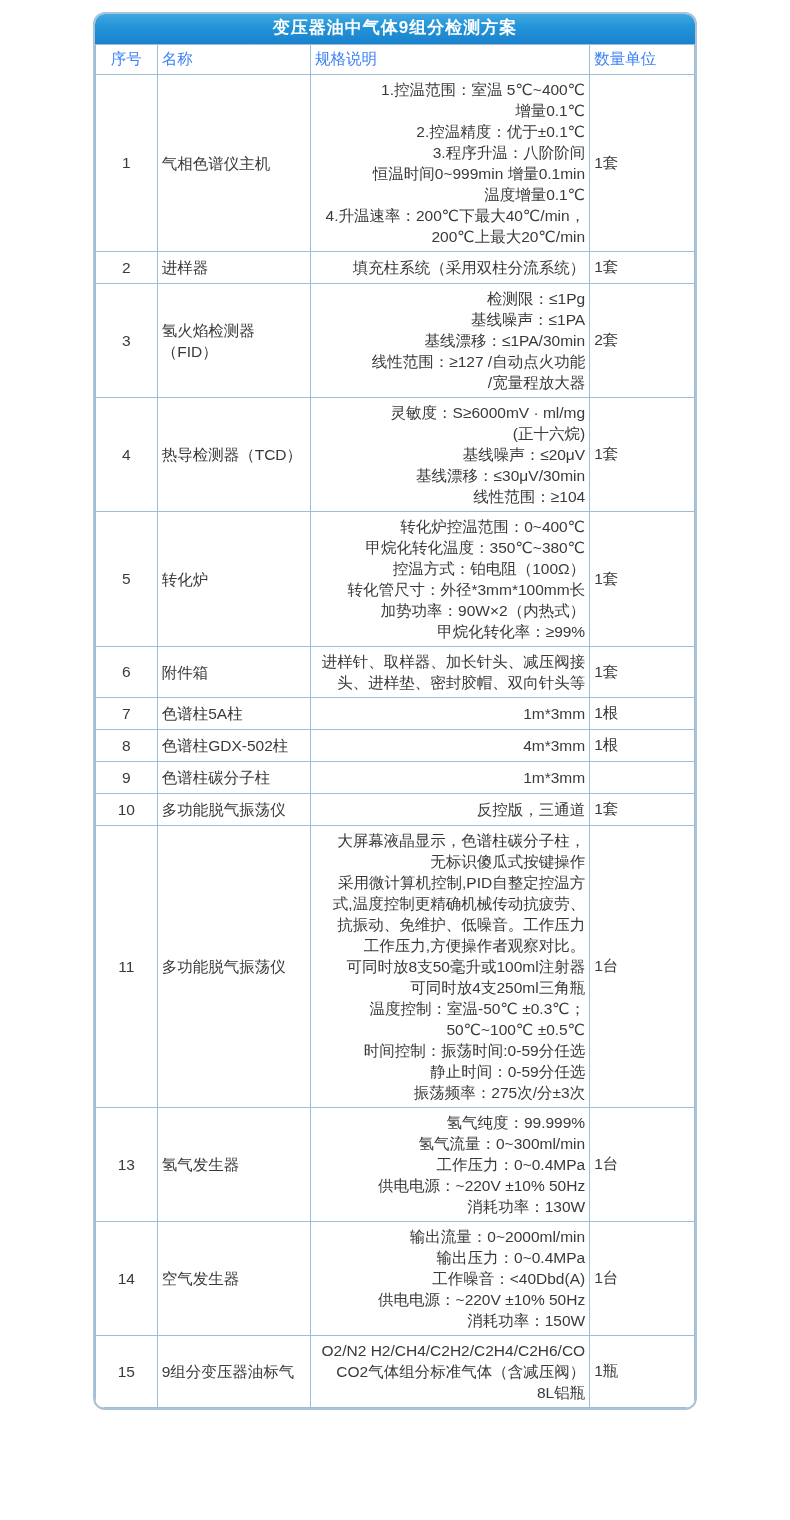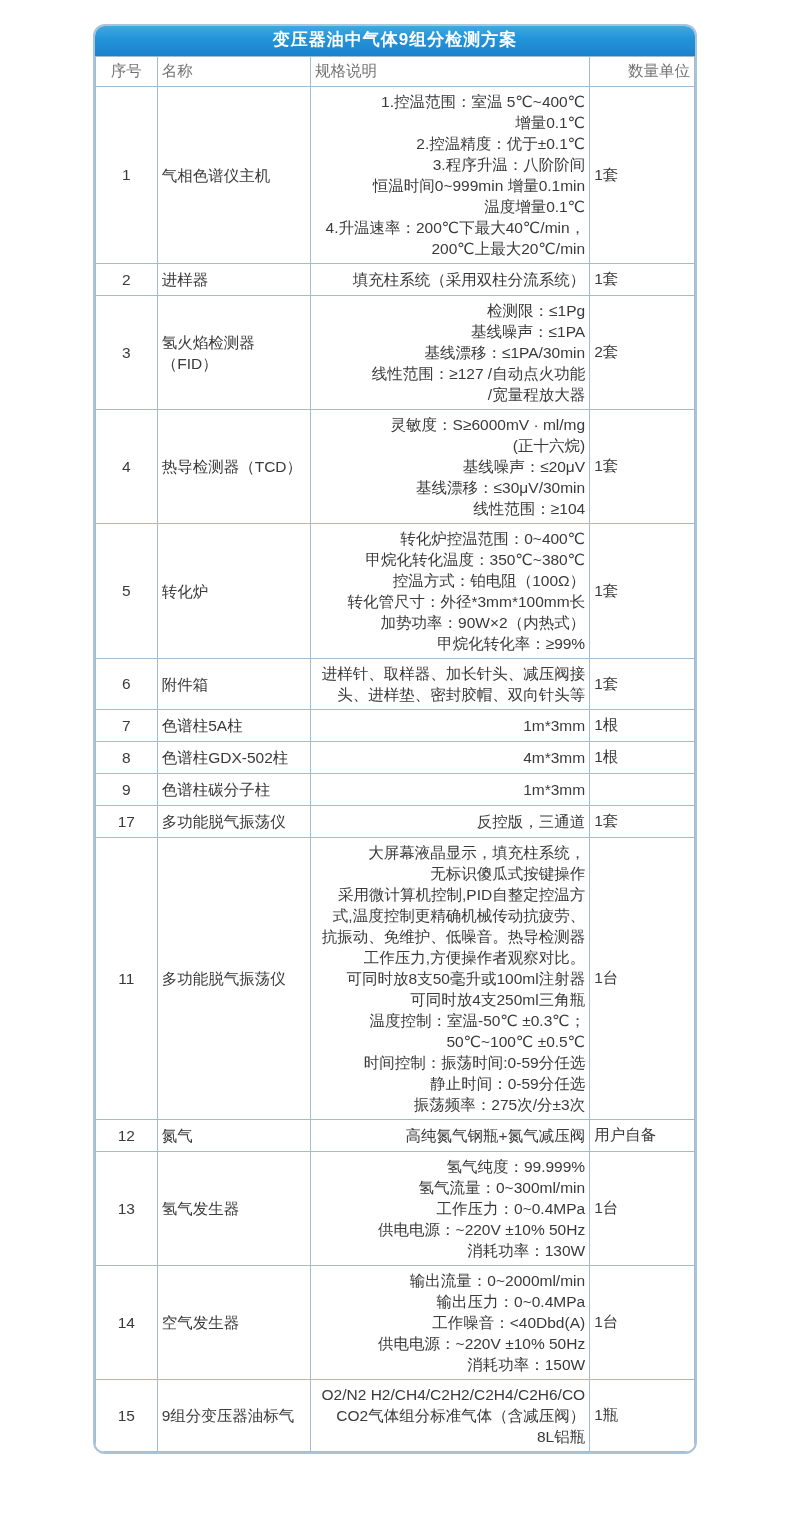--- a/index.html
+++ b/index.html
@@ -7,21 +7,21 @@
     padding: 0;
     background: #ffffff;
     font-family: "Liberation Sans", "DejaVu Sans", sans-serif;
     color: #3a3a3a;
   }
   .page {
     width: 790px;
     height: 1520px;
     background: #ffffff;
     box-sizing: border-box;
-    padding-top: 24px;
+    padding-top: 12px;
   }
   .card {
     width: 604px;
     margin: 0 auto;
     border: 2px solid #a9c3d8;
     border-radius: 12px;
     overflow: hidden;
     background: #ffffff;
     box-sizing: border-box;
   }
@@ -44,25 +44,25 @@
   }
   .spec-table th, .spec-table td {
     border: 1px solid #9fbcd3;
     vertical-align: middle;
     font-size: 15.5px;
     font-weight: normal;
     padding: 4px 4px;
     box-sizing: border-box;
     height: 32px;
   }
-  .spec-table thead th { height: 28px; color: #737373; }
+  .spec-table thead th { height: 28px; color: #3b82f6; }
   .col-no   { width: 10.3%; text-align: center; }
   .col-name { width: 25.6%; text-align: left; padding-left: 11px; }
   .col-spec { width: 46.6%; text-align: left; padding-left: 10px; }
-  .col-qty  { width: 17.5%; text-align: right; padding-left: 11px; }
+  .col-qty  { width: 17.5%; text-align: left; padding-left: 11px; }
   .c-no   { text-align: center; }
   .c-name { text-align: left; padding-left: 11px; line-height: 21px; }
   .c-spec { text-align: right; padding: 5px 4px 5px 10px; }
   .c-qty  { text-align: left; padding-left: 11px; margin-left: 47px; }
   .spec-line {
     line-height: 21px;
     white-space: pre-wrap;
   }
 </style>
 </head>
@@ -168,56 +168,48 @@
   </tr>
           <tr>
     <td class="c-no">9</td>
     <td class="c-name">色谱柱碳分子柱</td>
     <td class="c-spec">
               <div class="spec-line">1m*3mm</div>
             </td>
     <td class="c-qty"></td>
   </tr>
           <tr>
-    <td class="c-no">17</td>
+    <td class="c-no">10</td>
     <td class="c-name">多功能脱气振荡仪</td>
     <td class="c-spec">
               <div class="spec-line">反控版，三通道</div>
             </td>
     <td class="c-qty">1套</td>
   </tr>
           <tr>
     <td class="c-no">11</td>
     <td class="c-name">多功能脱气振荡仪</td>
     <td class="c-spec">
-              <div class="spec-line">大屏幕液晶显示，填充柱系统，</div>
+              <div class="spec-line">大屏幕液晶显示，色谱柱碳分子柱，</div>
               <div class="spec-line">无标识傻瓜式按键操作</div>
               <div class="spec-line">采用微计算机控制,PID自整定控温方</div>
               <div class="spec-line">式,温度控制更精确机械传动抗疲劳、</div>
-              <div class="spec-line">抗振动、免维护、低噪音。热导检测器</div>
+              <div class="spec-line">抗振动、免维护、低噪音。工作压力</div>
               <div class="spec-line">工作压力,方便操作者观察对比。</div>
               <div class="spec-line">可同时放8支50毫升或100ml注射器</div>
               <div class="spec-line">可同时放4支250ml三角瓶</div>
               <div class="spec-line">温度控制：室温-50℃ ±0.3℃；</div>
               <div class="spec-line"> 50℃~100℃ ±0.5℃</div>
               <div class="spec-line">时间控制：振荡时间:0-59分任选</div>
               <div class="spec-line">静止时间：0-59分任选</div>
               <div class="spec-line">振荡频率：275次/分±3次</div>
             </td>
     <td class="c-qty">1台</td>
   </tr>
           <tr>
-    <td class="c-no">12</td>
-    <td class="c-name">氮气</td>
-    <td class="c-spec">
-              <div class="spec-line">高纯氮气钢瓶+氮气减压阀</div>
-            </td>
-    <td class="c-qty">用户自备</td>
-  </tr>
-          <tr>
     <td class="c-no">13</td>
     <td class="c-name">氢气发生器</td>
     <td class="c-spec">
               <div class="spec-line">氢气纯度：99.999%</div>
               <div class="spec-line">氢气流量：0~300ml/min</div>
               <div class="spec-line">工作压力：0~0.4MPa</div>
               <div class="spec-line">供电电源：~220V ±10% 50Hz</div>
               <div class="spec-line">消耗功率：130W</div>
             </td>
     <td class="c-qty">1台</td>

